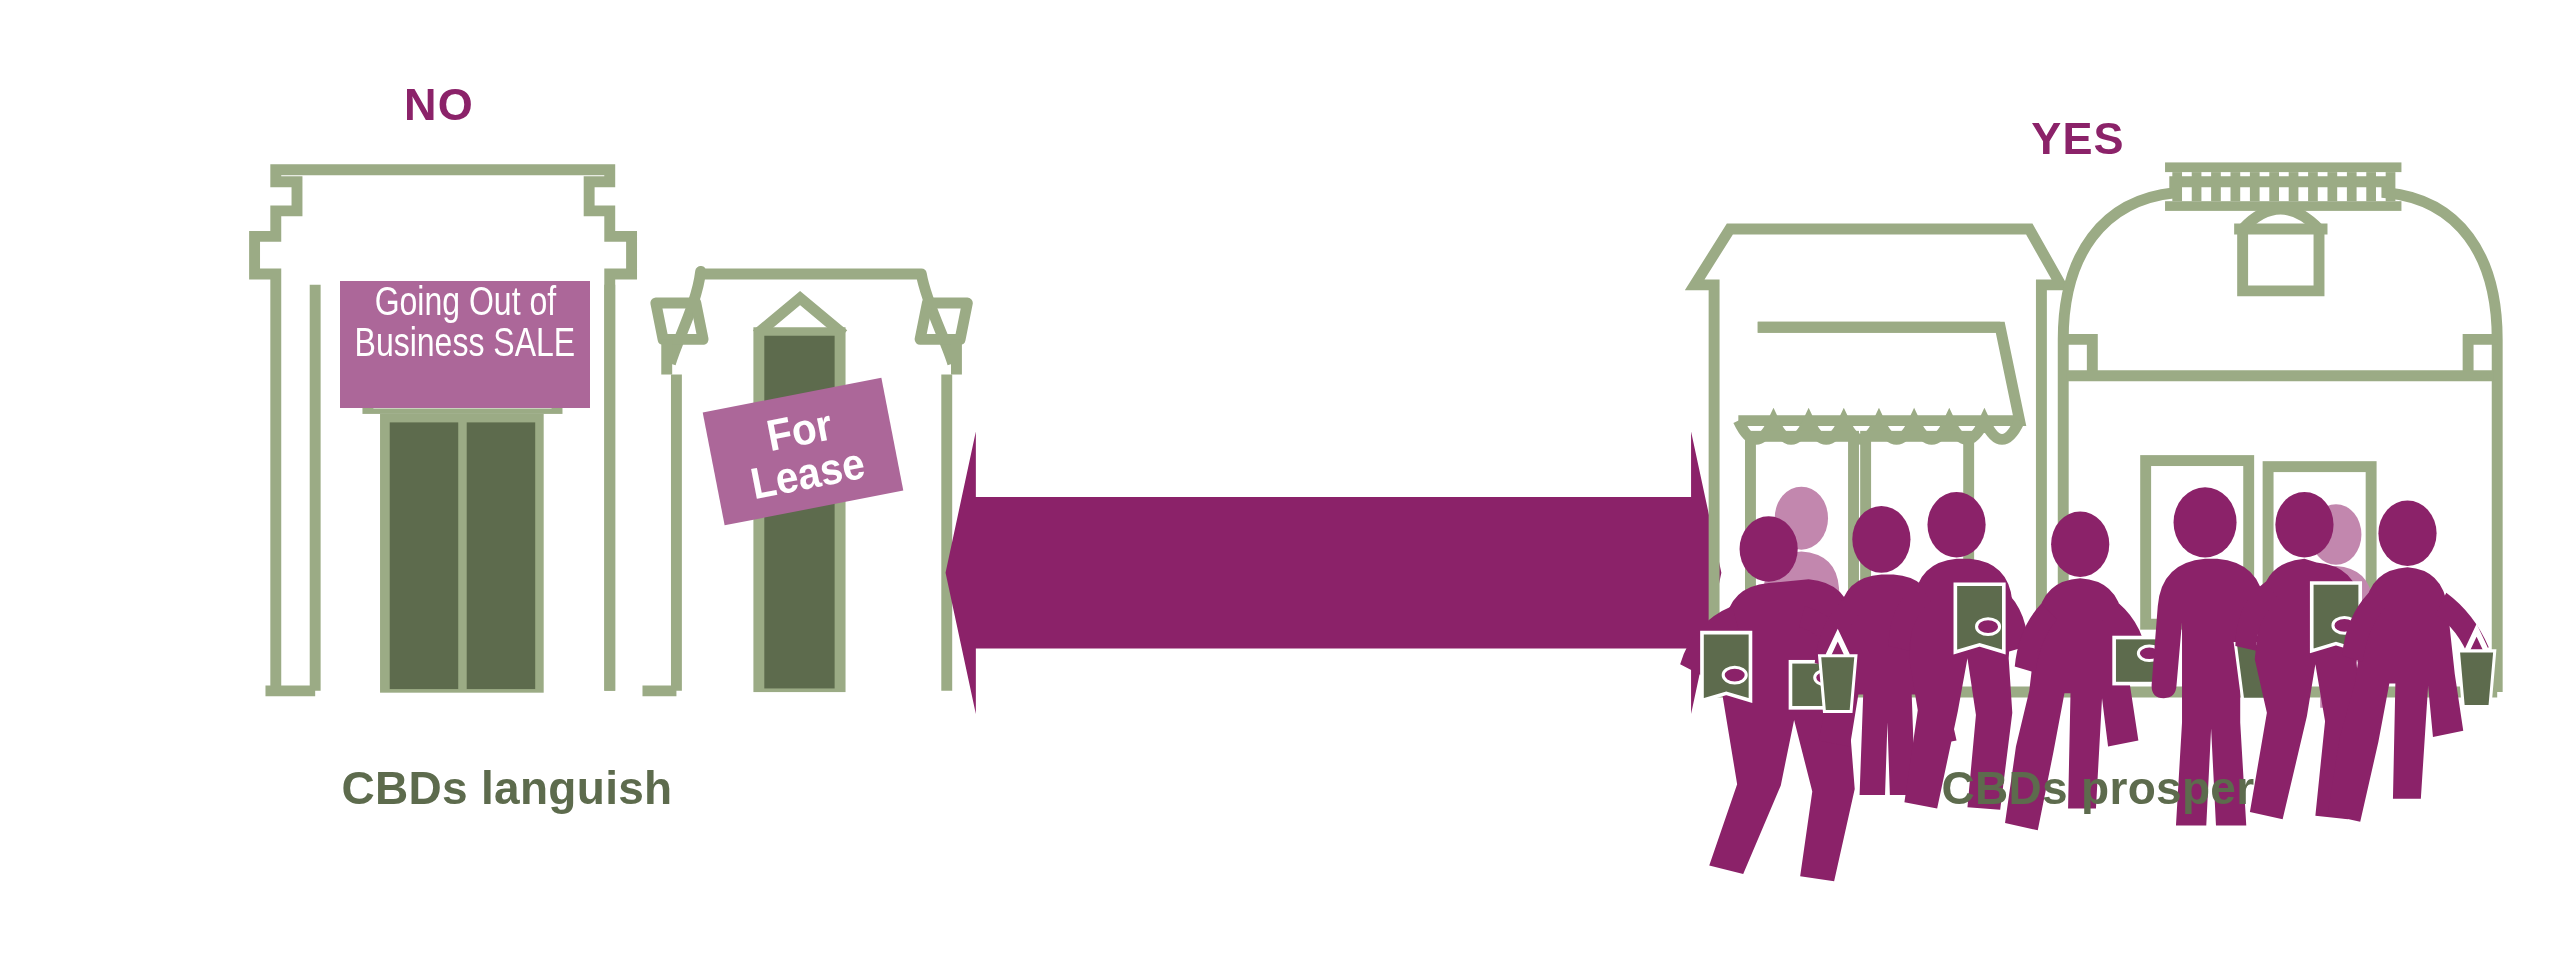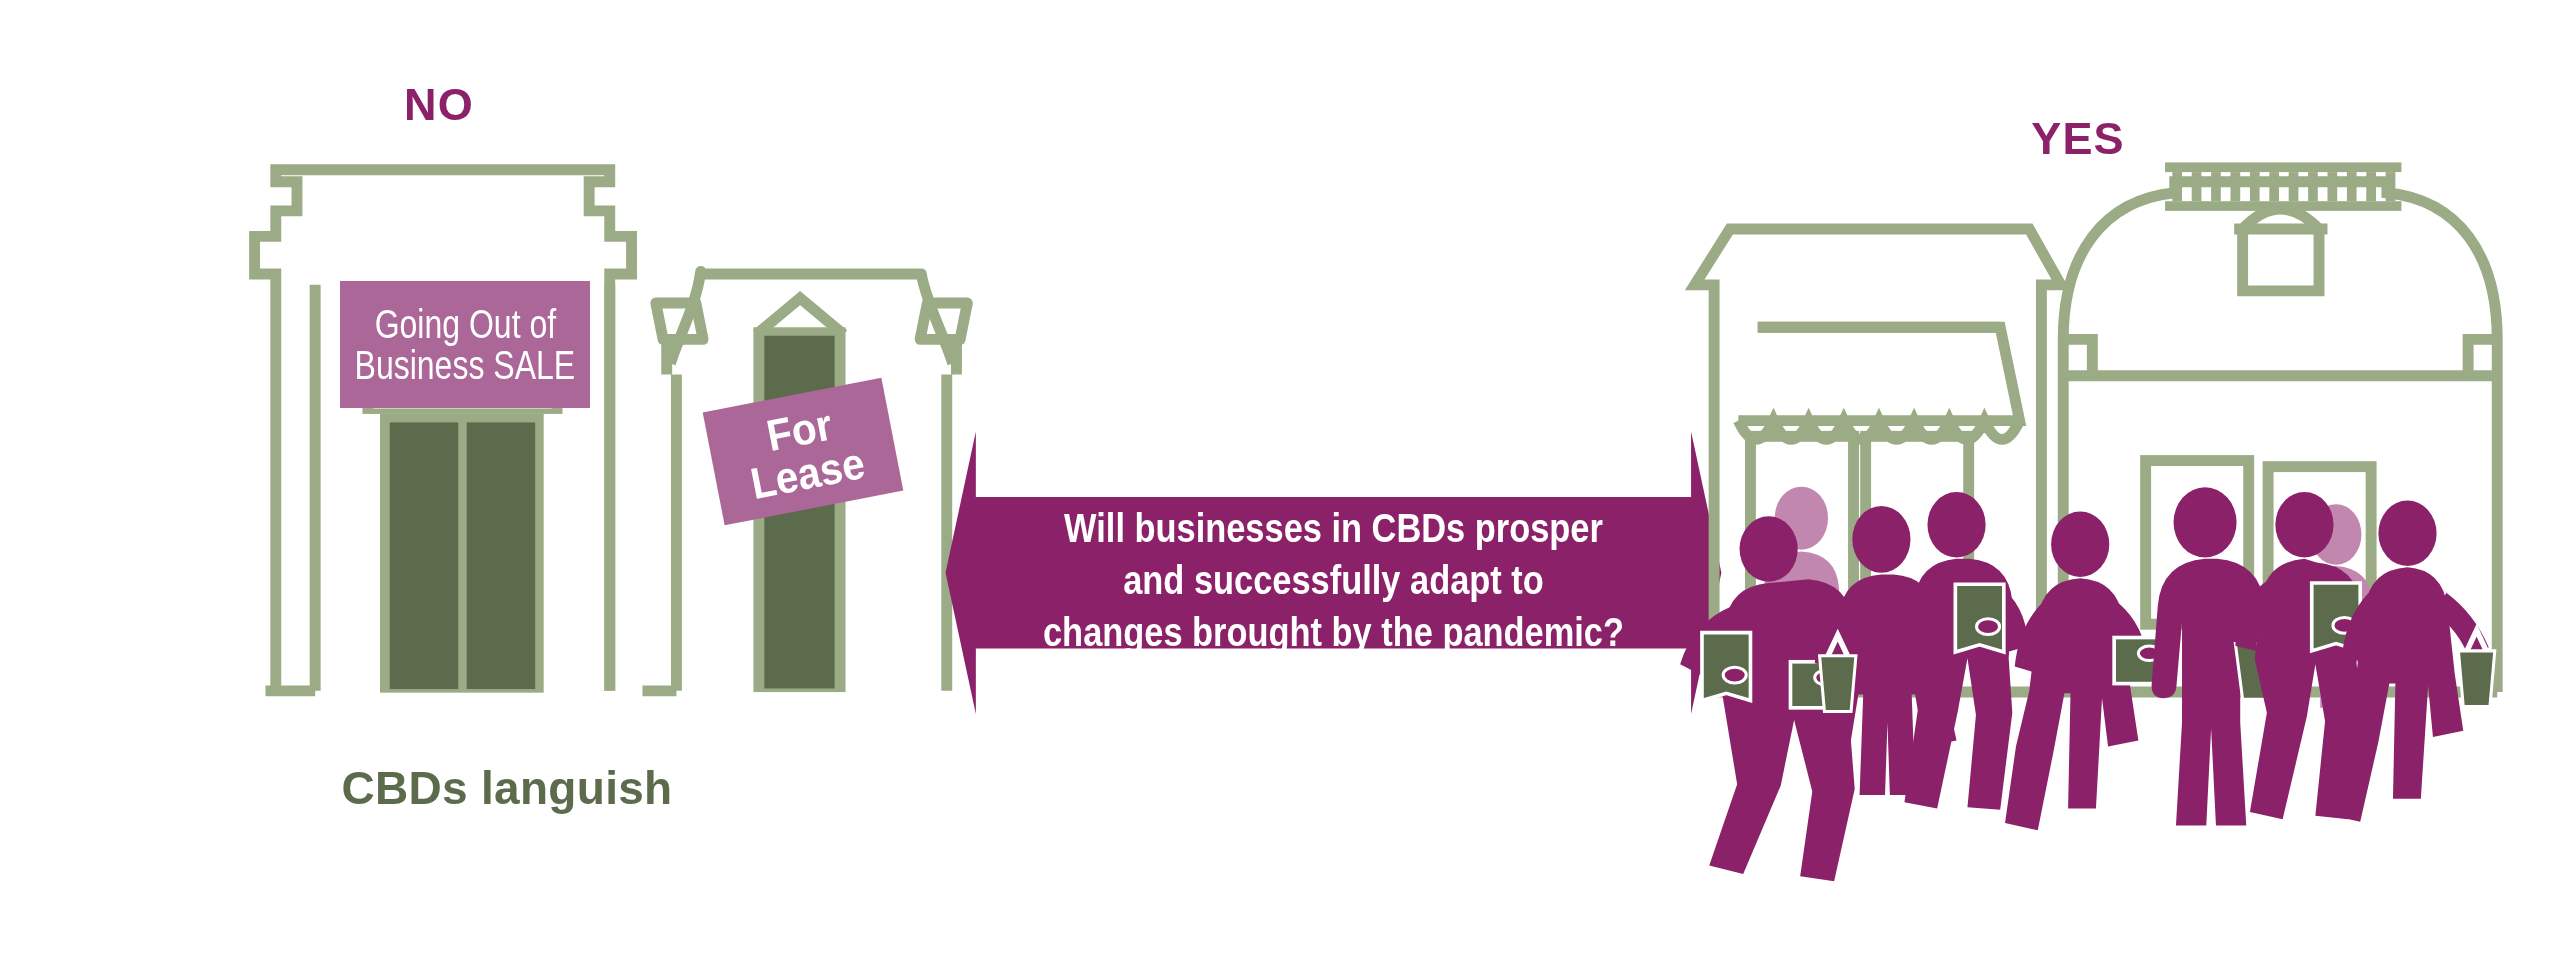--- a/index.html
+++ b/index.html
@@ -60,21 +60,20 @@
   #sale-sign {
     position: absolute;
     left: 340px;
     top: 281px;
     width: 250px;
     height: 127px;
     background: #AC6799;
     display: flex;
     flex-direction: column;
     align-items: center;
-    justify-content: center;
     box-sizing: border-box;
   }
   #sale-sign .line {
     color: #ffffff;
     font-size: 40px;
     line-height: 1.02;
     white-space: nowrap;
     font-family: "Liberation Sans Narrow", "Liberation Sans", sans-serif;
     transform: scaleX(0.80);
     transform-origin: center center;
@@ -422,23 +421,19 @@
   <div id="sale-sign">
     <div class="line">Going Out of</div>
     <div class="line">Business SALE</div>
   </div>
 
   <div id="lease-sign">
     <div class="line">For</div>
     <div class="line">Lease</div>
   </div>
 
-  <div id="arrow-text">
-    <div class="qline">Will businesses in CBDs prosper</div>
-    <div class="qline">and successfully adapt to</div>
-    <div class="qline">changes brought by the pandemic?</div>
-  </div>
 
   <div class="footlabel" id="foot-left">CBDs languish</div>
 
+  <div class="footlabel" id="foot-right">CBDs prosper</div>
 
 </div>
 
 
 </body></html>

